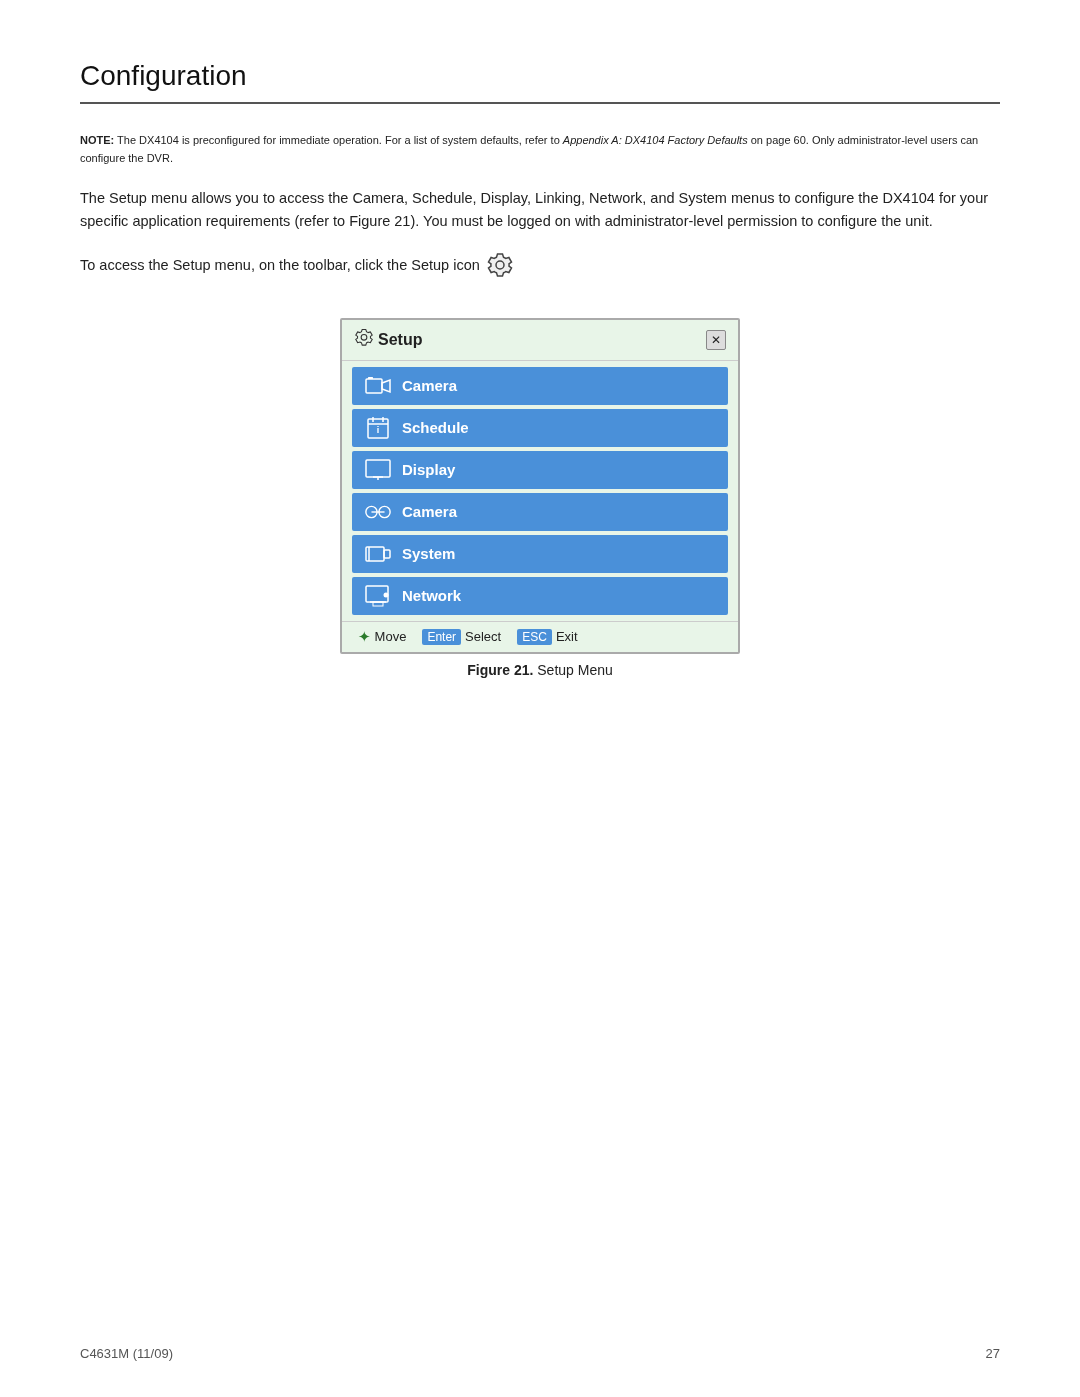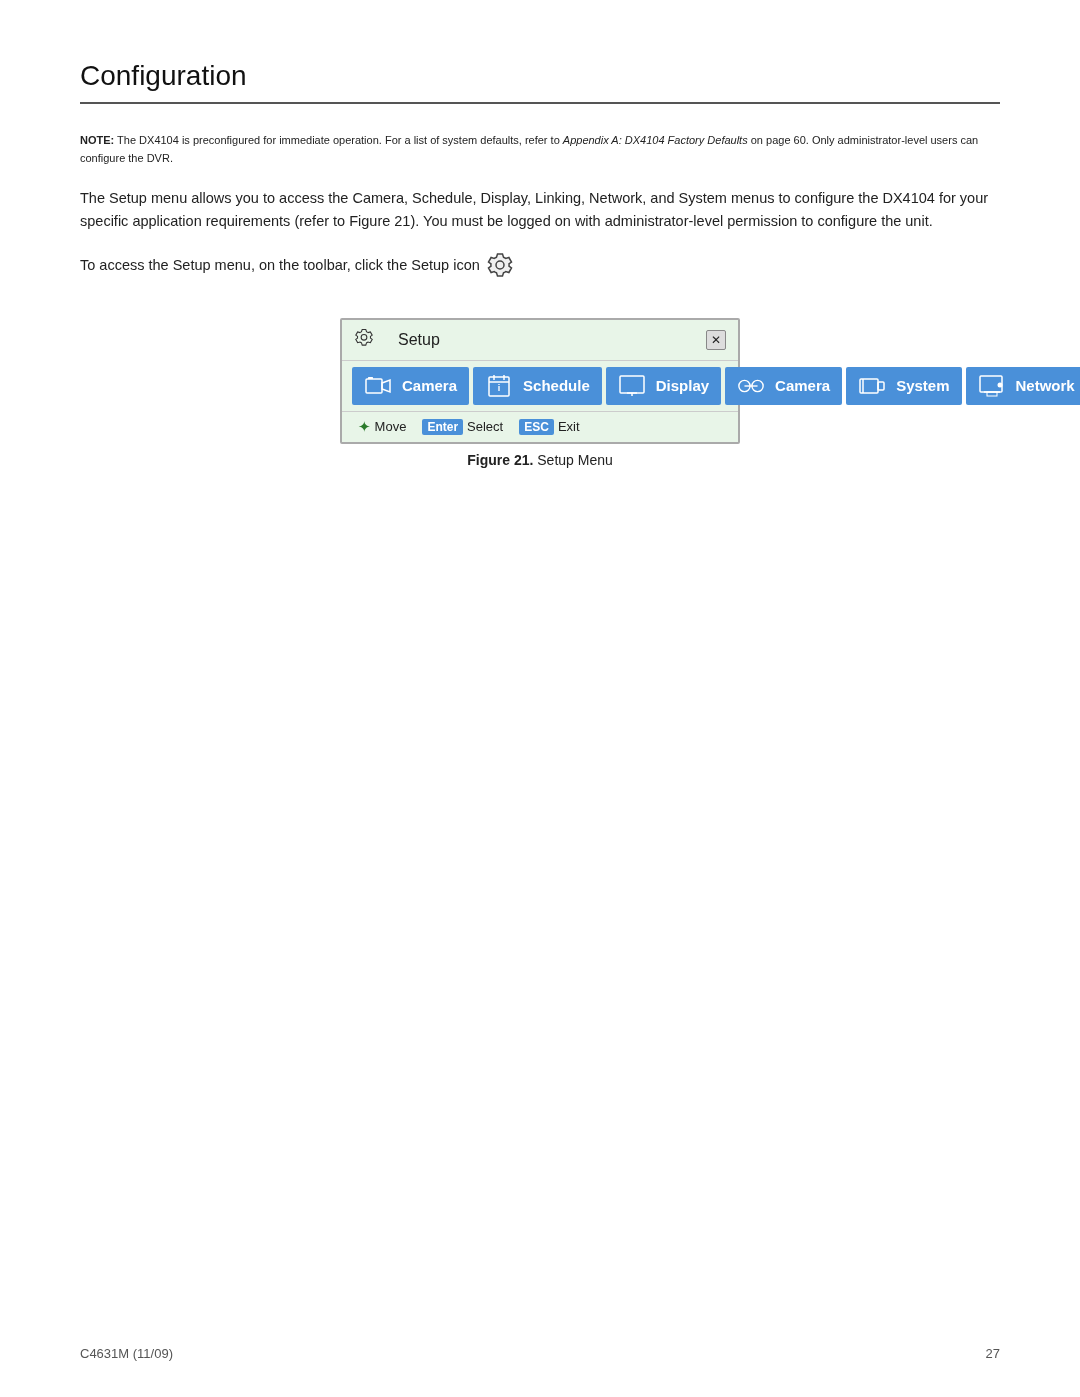--- a/index.html
+++ b/index.html
@@ -73,43 +73,43 @@
       align-items: center;
       justify-content: space-between;
       background: #e8f5e8;
       padding: 8px 12px;
       border-bottom: 1px solid #ccc;
     }
 
     .setup-title-left {
       display: flex;
       align-items: center;
-      gap: 24px;
-      font-weight: normal;
+      gap: 4px;
+      font-weight: bold;
       font-size: 16px;
       color: #222;
     }
 
     .setup-close-btn {
       width: 20px;
       height: 20px;
       border: 1px solid #888;
       background: #ddd;
       display: flex;
       align-items: center;
       justify-content: center;
       font-size: 12px;
       cursor: pointer;
       border-radius: 2px;
     }
 
     .setup-menu-items {
       padding: 6px 10px;
       display: flex;
-      flex-direction: row;
+      flex-direction: column;
       gap: 4px;
     }
 
     .menu-item {
       display: flex;
       align-items: center;
       background: #4a90d9;
       color: white;
       font-weight: bold;
       font-size: 15px;
@@ -147,21 +147,21 @@
       align-items: center;
       gap: 4px;
     }
 
     .footer-key {
       background: #4a90d9;
       color: white;
       padding: 1px 5px;
       font-size: 12px;
       border-radius: 2px;
-      font-weight: bold;
+      font-weight: normal;
     }
 
     .move-icon {
       color: #2a7a2a;
       font-size: 15px;
     }
 
     .figure-caption {
       text-align: center;
       font-size: 14px;

